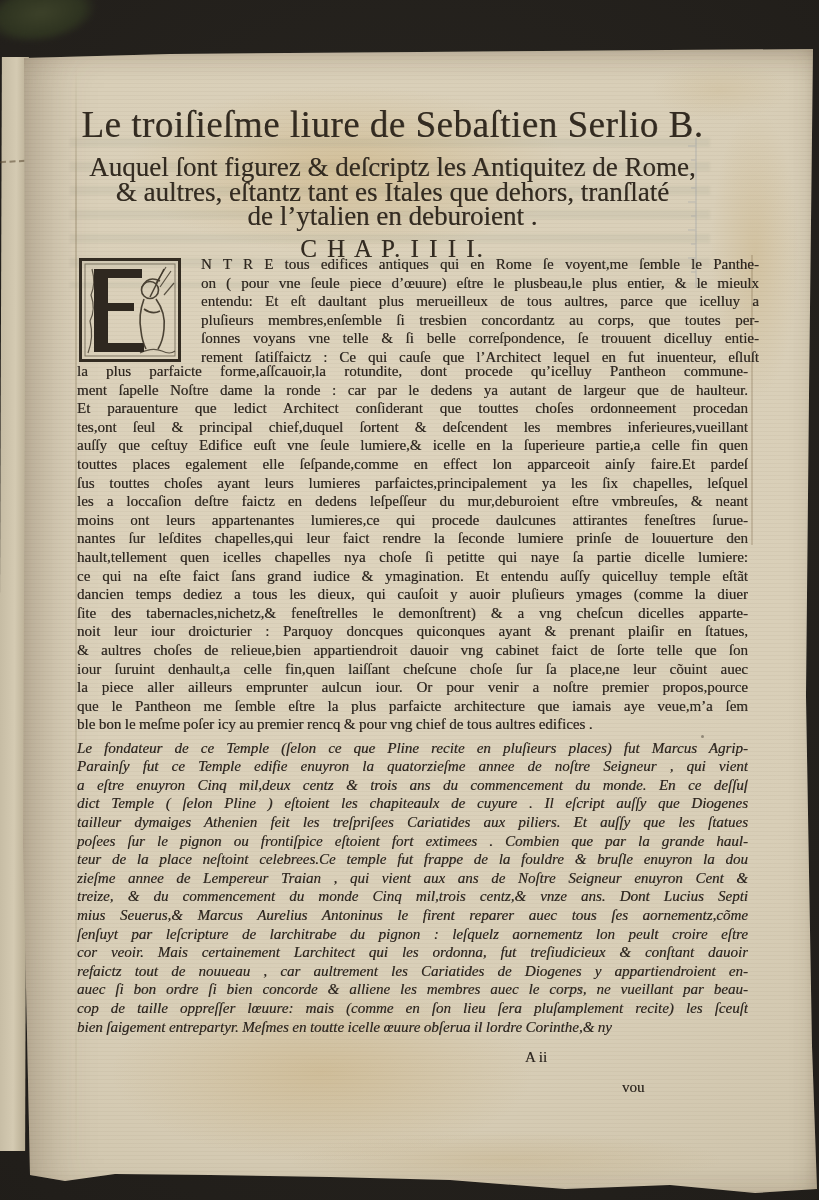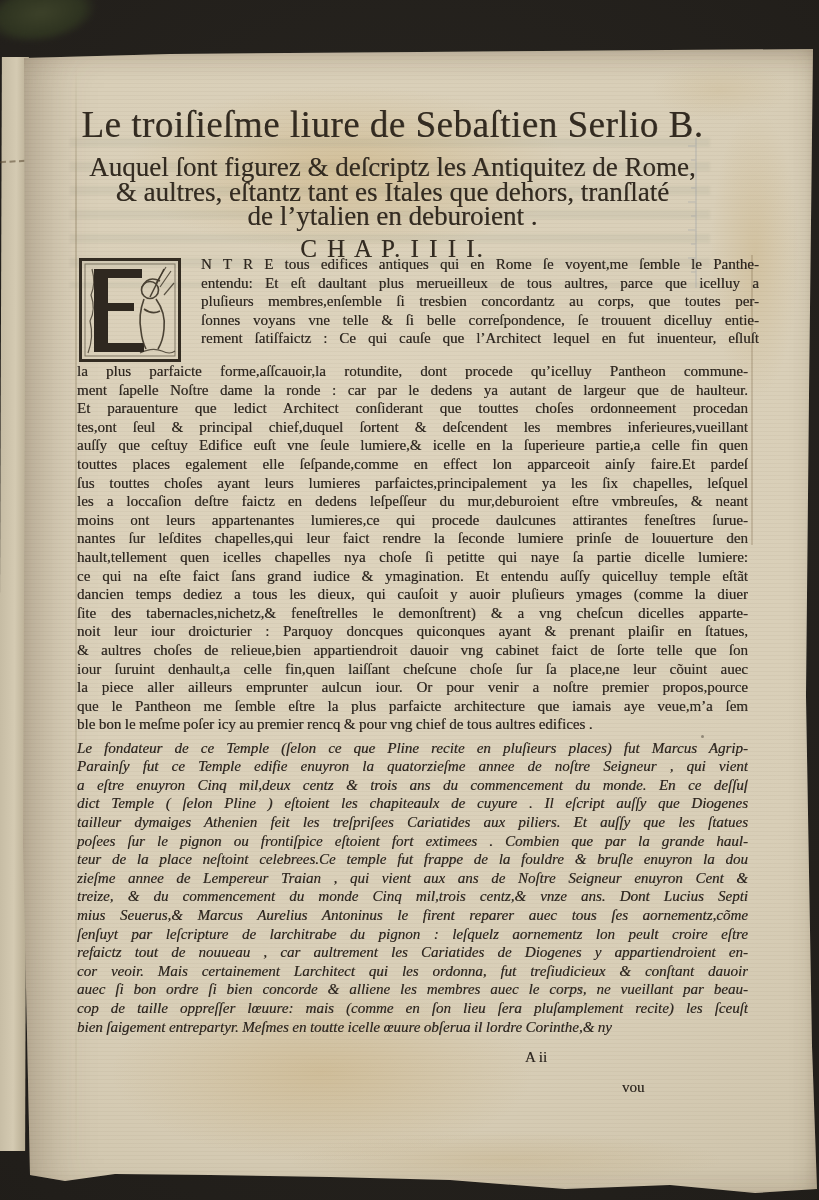--- a/index.html
+++ b/index.html
@@ -121,20 +121,21 @@
         <path d="M64 30 Q70 18 82 24"></path>
         <path d="M66 42 Q60 58 63 74 Q64 84 68 92"></path>
         <path d="M78 42 Q88 56 86 72 Q85 84 80 92"></path>
         <path d="M66 52 Q74 58 82 54"></path>
         <path d="M86 12 L72 40"></path>
       </g>
     </svg>
 
     <div class="bodytext p1i">
         <div class="tl">N T R E tous edifices antiques qui en Rome ſe voyent,me ſemble le Panthe-</div>
+        <div class="tl">on ( pour vne ſeule piece d’œuure) eſtre le plusbeau,le plus entier, &amp; le mieulx</div>
         <div class="tl">entendu: Et eſt daultant plus merueilleux de tous aultres, parce que icelluy a</div>
         <div class="tl">pluſieurs membres,enſemble ſi tresbien concordantz au corps, que toutes per-</div>
         <div class="tl">ſonnes voyans vne telle &amp; ſi belle correſpondence, ſe trouuent dicelluy entie-</div>
         <div class="tl">rement ſatiſfaictz : Ce qui cauſe que l’Architect lequel en fut inuenteur, eſluſt</div>
       </div>
     <div class="bodytext p1f">
         <div class="tl">la plus parfaicte forme,aſſcauoir,la rotundite, dont procede qu’icelluy Pantheon commune-</div>
         <div class="tl">ment ſapelle Noſtre dame la ronde : car par le dedens ya autant de largeur que de haulteur.</div>
         <div class="tl">Et parauenture que ledict Architect conſiderant que touttes choſes ordonneement procedan</div>
         <div class="tl">tes,ont ſeul &amp; principal chief,duquel ſortent &amp; deſcendent les membres inferieures,vueillant</div>
@@ -160,22 +161,22 @@
         <div class="tl">Parainſy fut ce Temple edifie enuyron la quatorzieſme annee de noſtre Seigneur , qui vient</div>
         <div class="tl">a eſtre enuyron Cinq mil,deux centz &amp; trois ans du commencement du monde. En ce deſſuſ</div>
         <div class="tl">dict Temple ( ſelon Pline ) eſtoient les chapiteaulx de cuyure . Il eſcript auſſy que Diogenes</div>
         <div class="tl">tailleur dymaiges Athenien feit les treſpriſees Cariatides aux piliers. Et auſſy que les ſtatues</div>
         <div class="tl">poſees ſur le pignon ou frontiſpice eſtoient fort extimees . Combien que par la grande haul-</div>
         <div class="tl">teur de la place neſtoint celebrees.Ce temple fut frappe de la fouldre &amp; bruſle enuyron la dou</div>
         <div class="tl">zieſme annee de Lempereur Traian , qui vient aux ans de Noſtre Seigneur enuyron Cent &amp;</div>
         <div class="tl">treize, &amp; du commencement du monde Cinq mil,trois centz,&amp; vnze ans. Dont Lucius Septi</div>
         <div class="tl">mius Seuerus,&amp; Marcus Aurelius Antoninus le firent reparer auec tous ſes aornementz,cõme</div>
         <div class="tl">ſenſuyt par leſcripture de larchitrabe du pignon : leſquelz aornementz lon peult croire eſtre</div>
+        <div class="tl">cor veoir. Mais certainement Larchitect qui les ordonna, fut treſiudicieux &amp; conſtant dauoir</div>
         <div class="tl">refaictz tout de nouueau , car aultrement les Cariatides de Diogenes y appartiendroient en-</div>
-        <div class="tl">cor veoir. Mais certainement Larchitect qui les ordonna, fut treſiudicieux &amp; conſtant dauoir</div>
         <div class="tl">auec ſi bon ordre ſi bien concorde &amp; alliene les membres auec le corps, ne vueillant par beau-</div>
         <div class="tl">cop de taille oppreſſer lœuure: mais (comme en ſon lieu ſera pluſamplement recite) les ſceuſt</div>
         <div class="tl ragged">bien ſaigement entrepartyr. Meſmes en toutte icelle œuure obſerua il lordre Corinthe,&amp; ny</div>
       </div>
 
     <div class="footer">
       <span class="sig">A ii</span>
       <span class="catch">vou</span>
     </div>
   </div>

